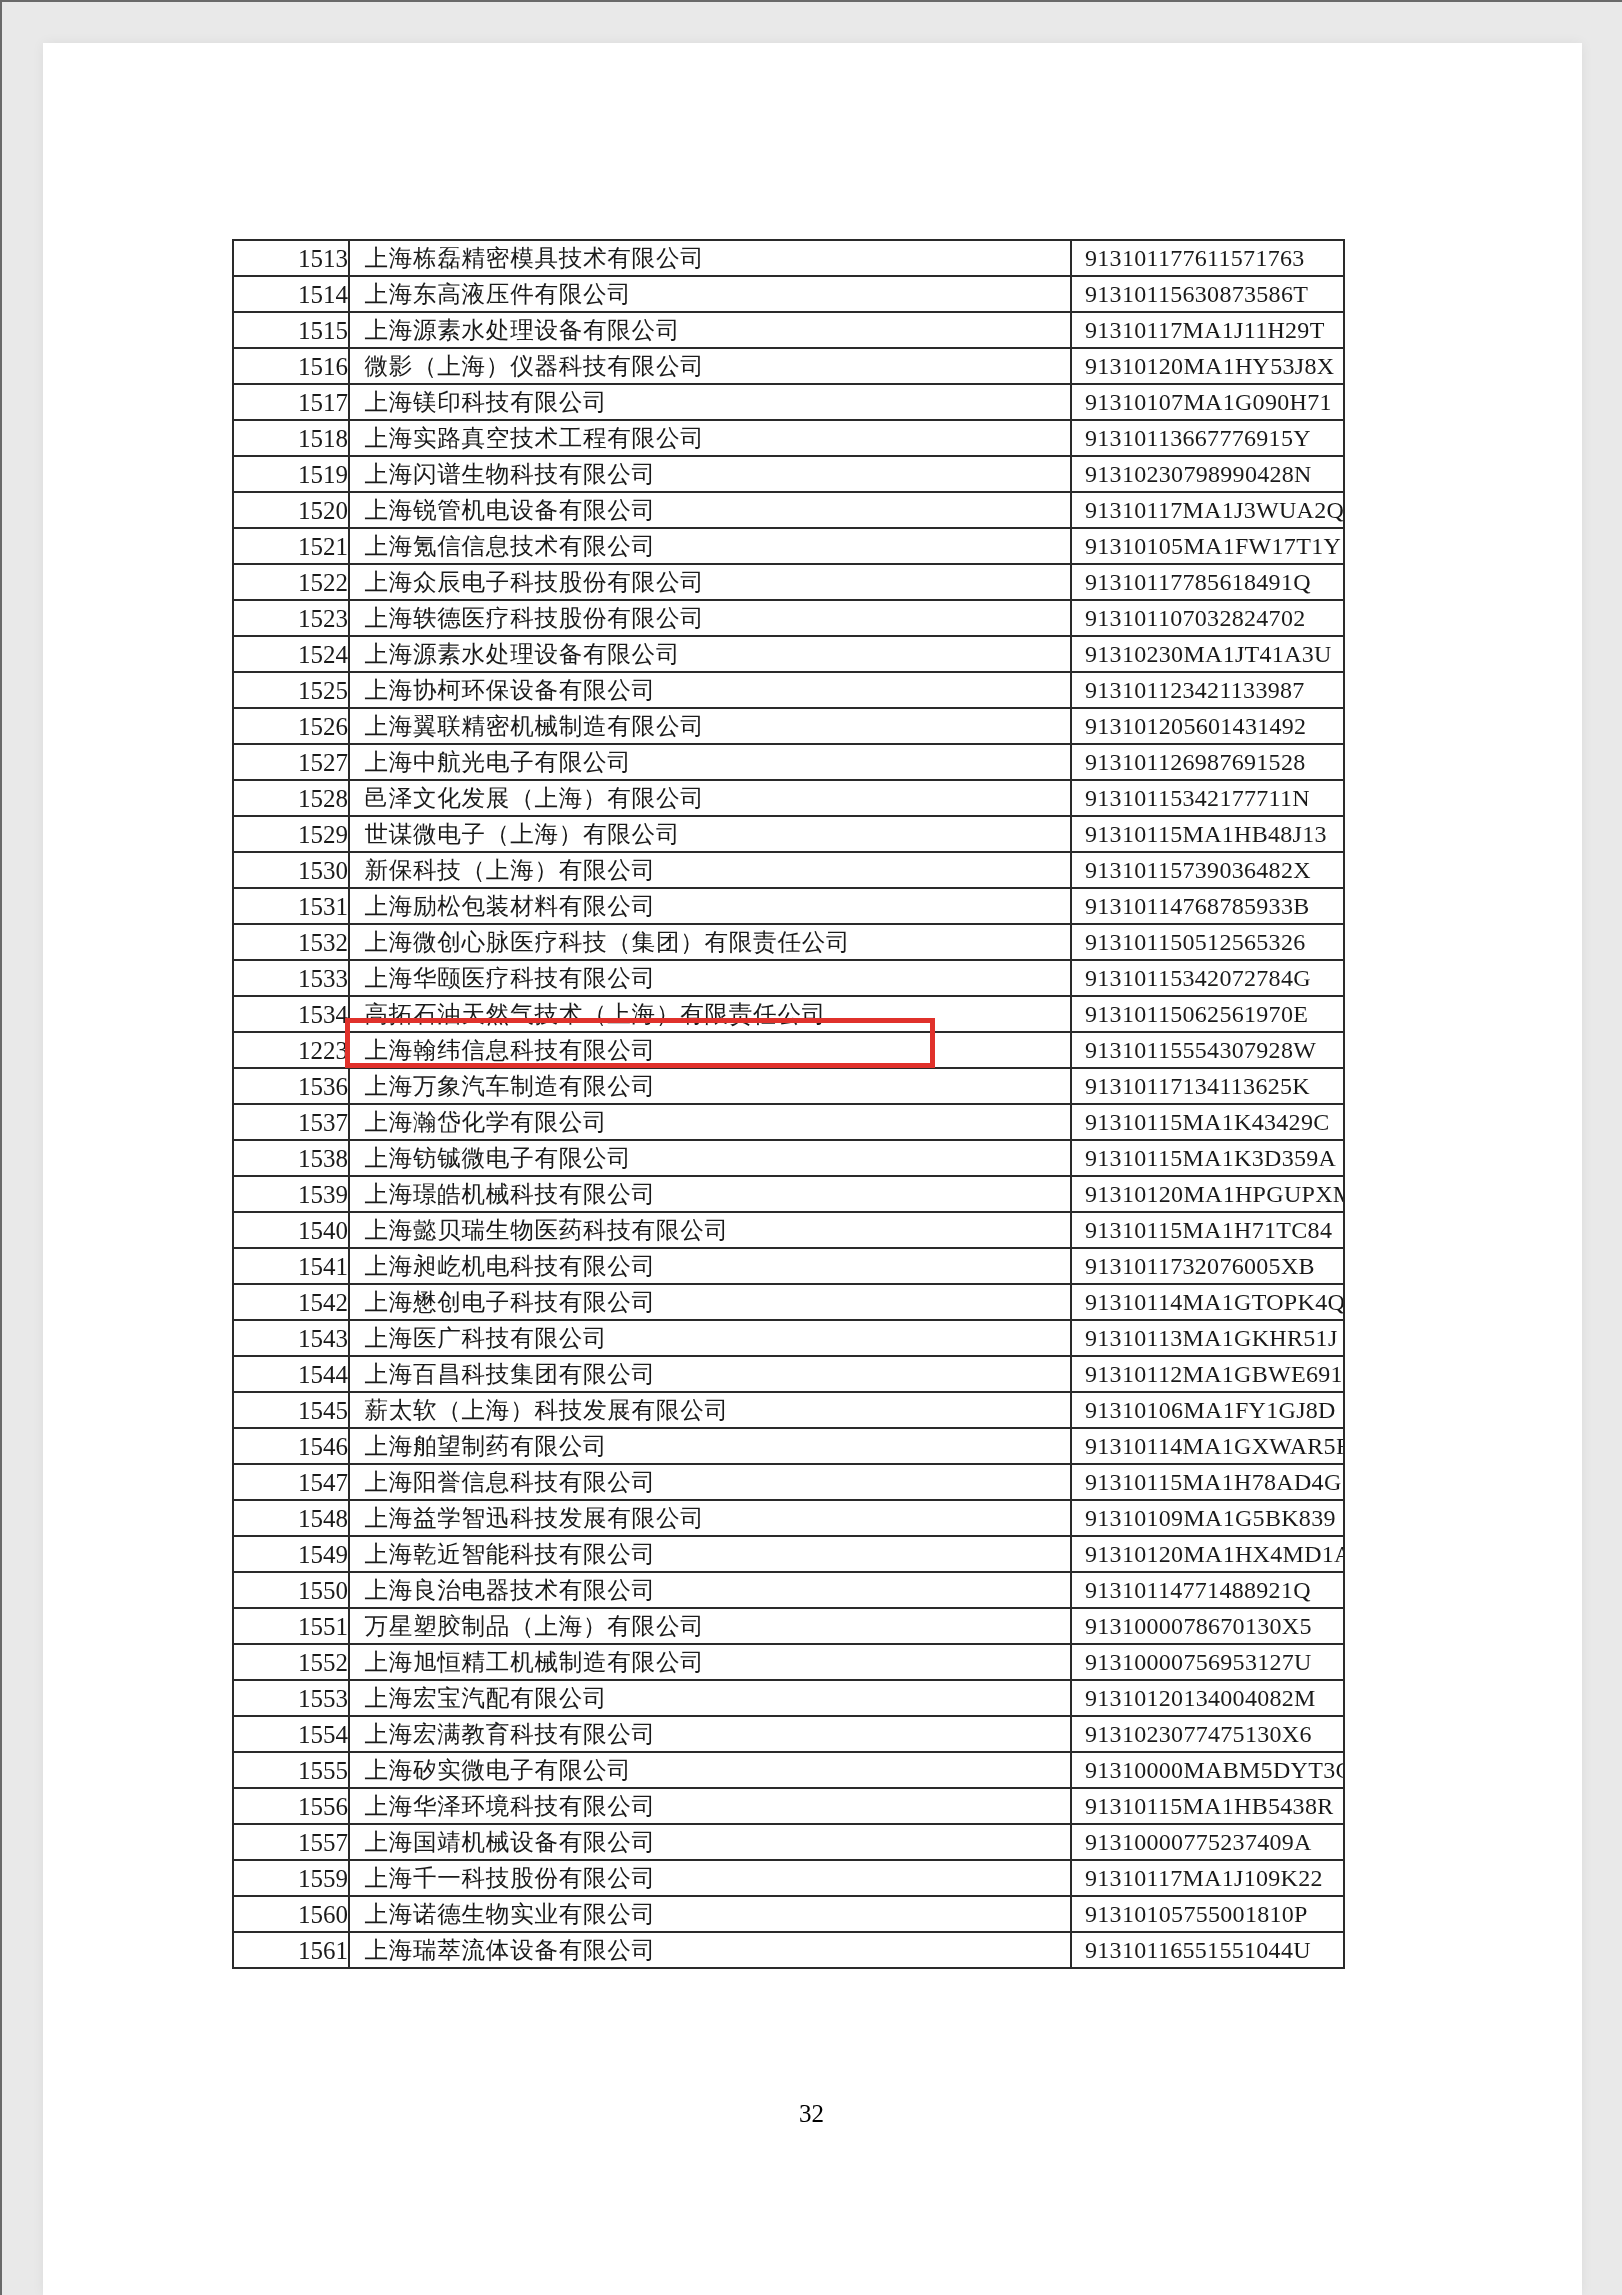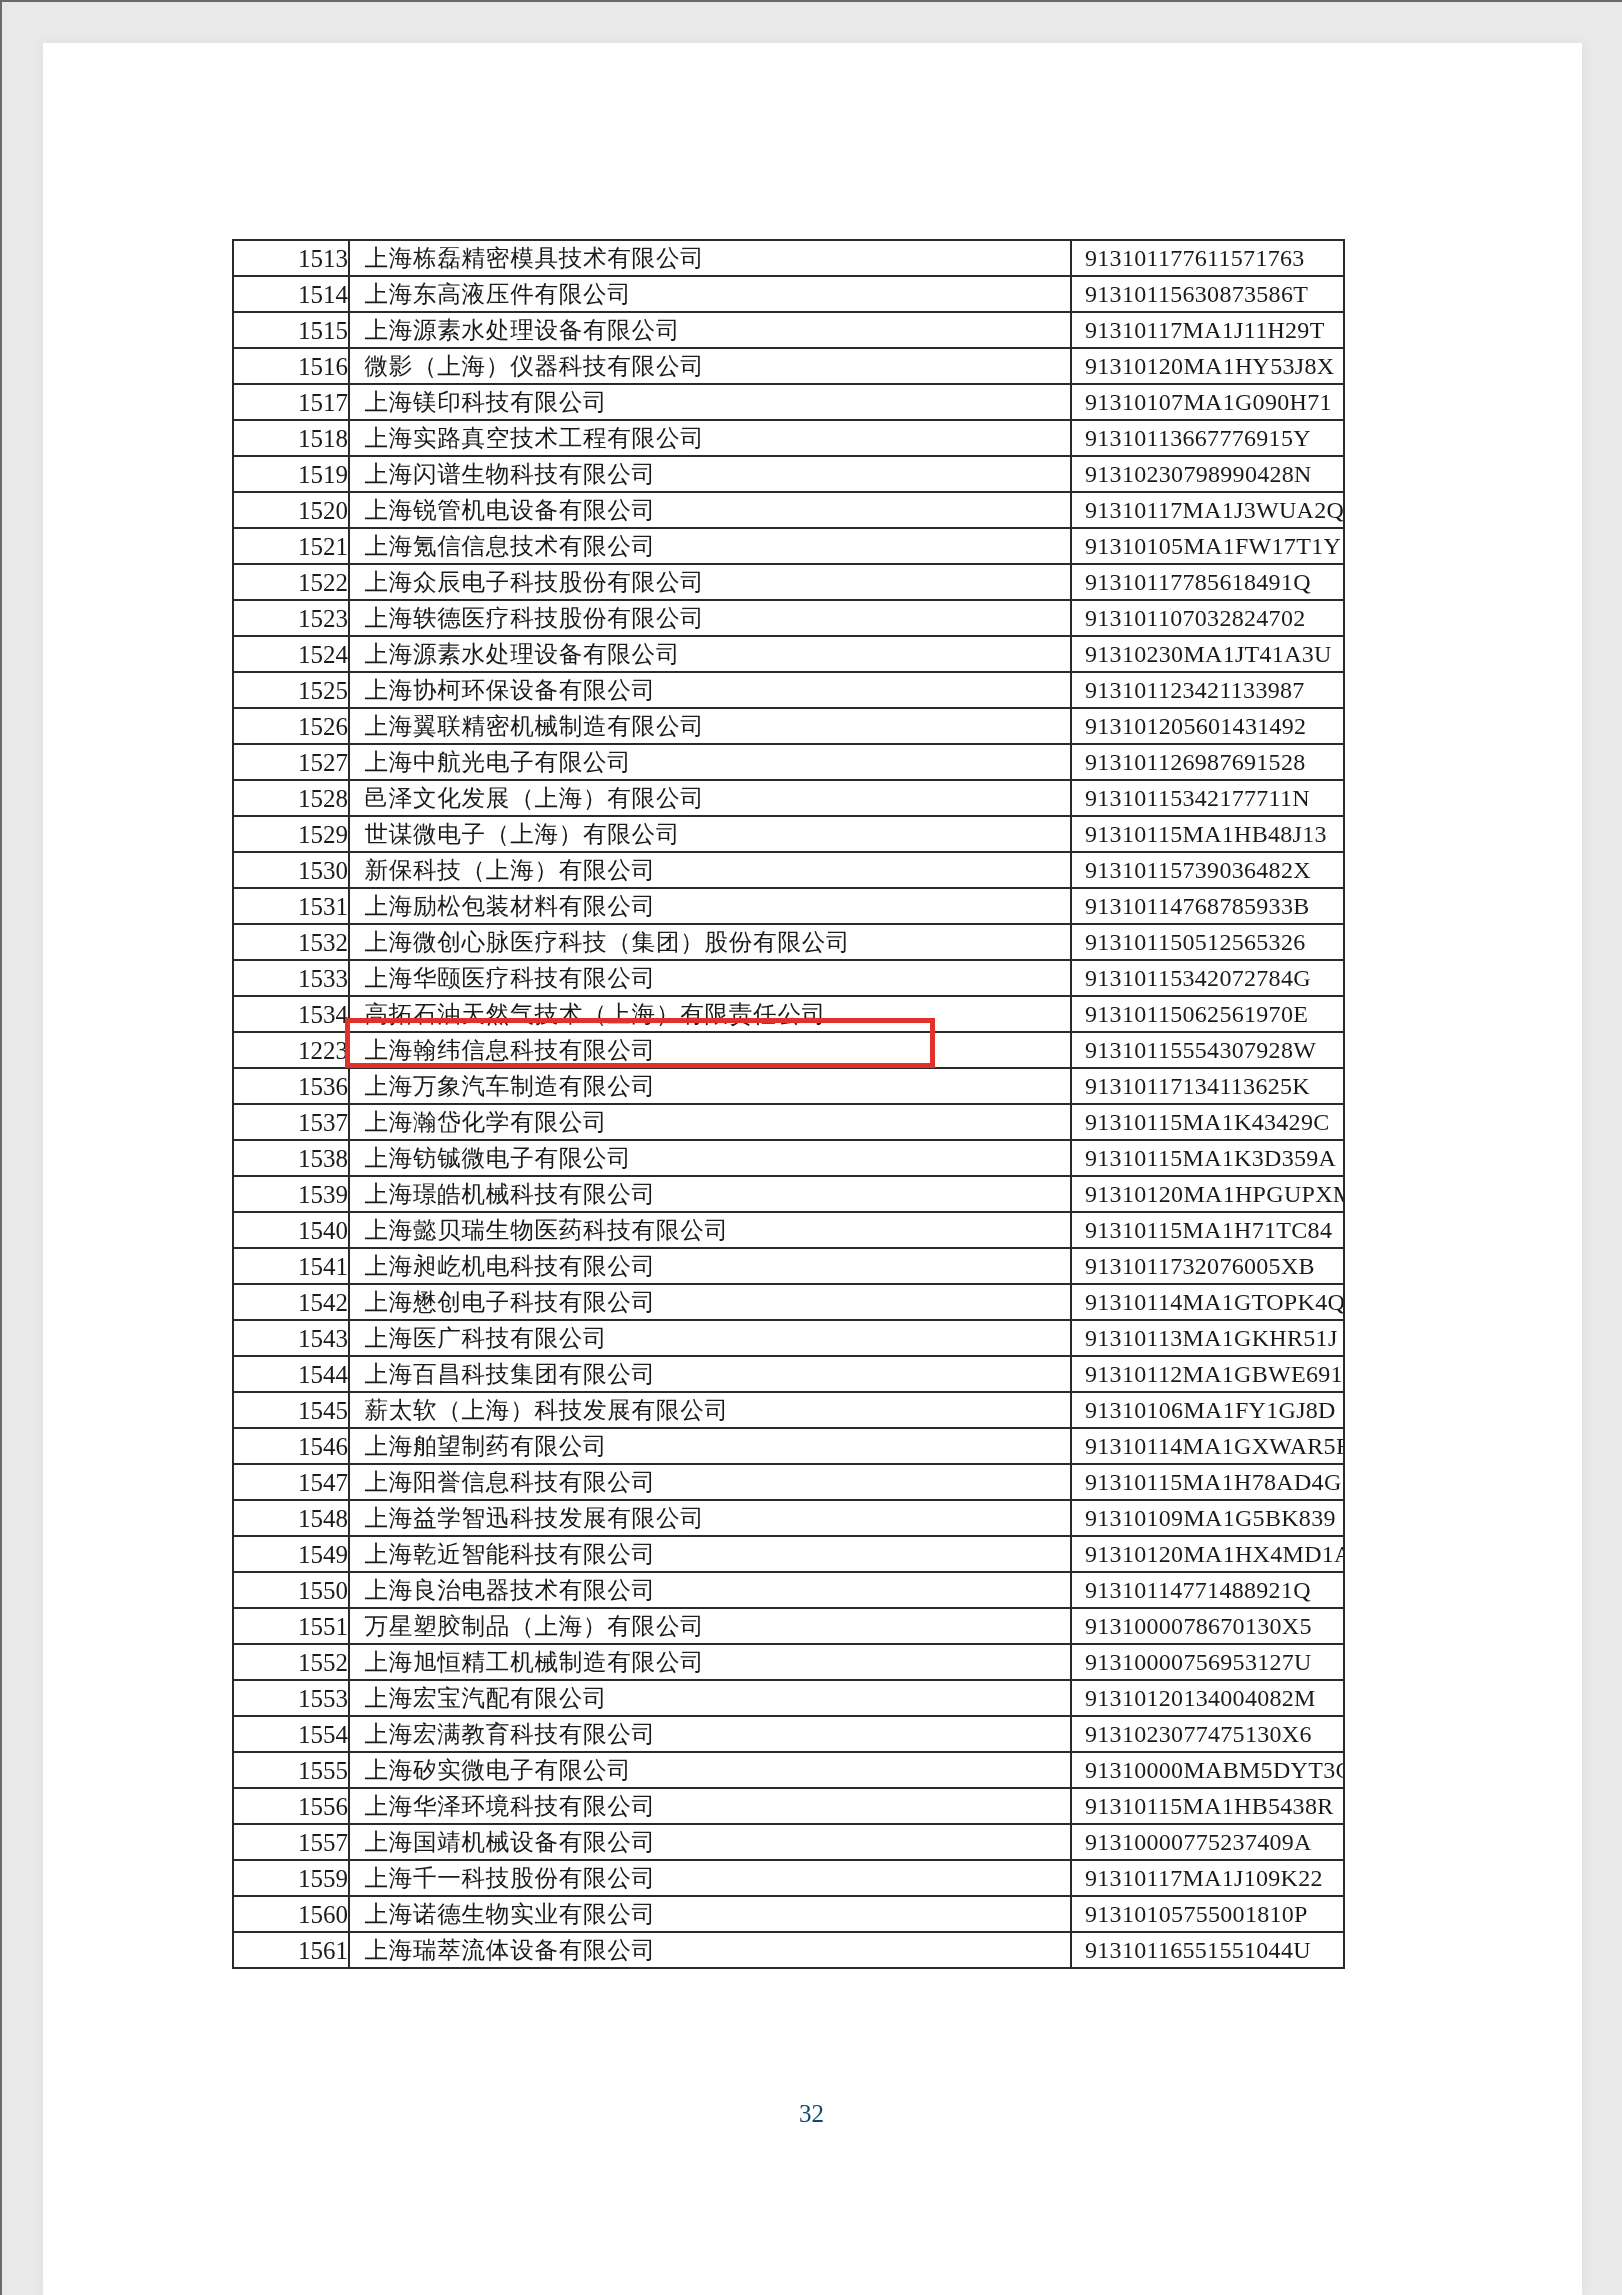--- a/index.html
+++ b/index.html
@@ -81,21 +81,21 @@
       pointer-events: none;
     }
     .page-number {
       position: absolute;
       left: 0;
       width: 1623px;
       top: 2100px;
       text-align: center;
       font-family: "Liberation Serif", "DejaVu Serif", serif;
       font-size: 25px;
-      color: #0c4a6e;
+      color: #000000;
     }
   </style>
 </head>
 <body>
 
 <div class="frame-edge"></div>
 
 <div class="page"></div>
 
 <table class="reg">
@@ -195,21 +195,21 @@
         <td class="name">新保科技（上海）有限公司</td>
         <td class="code">91310115739036482X</td>
       </tr>
       <tr>
         <td class="no">1531</td>
         <td class="name">上海励松包装材料有限公司</td>
         <td class="code">91310114768785933B</td>
       </tr>
       <tr>
         <td class="no">1532</td>
-        <td class="name">上海微创心脉医疗科技（集团）股份有限公司</td>
+        <td class="name">上海微创心脉医疗科技（集团）有限责任公司</td>
         <td class="code">913101150512565326</td>
       </tr>
       <tr>
         <td class="no">1533</td>
         <td class="name">上海华颐医疗科技有限公司</td>
         <td class="code">91310115342072784G</td>
       </tr>
       <tr>
         <td class="no">1534</td>
         <td class="name">高拓石油天然气技术（上海）有限责任公司</td>

